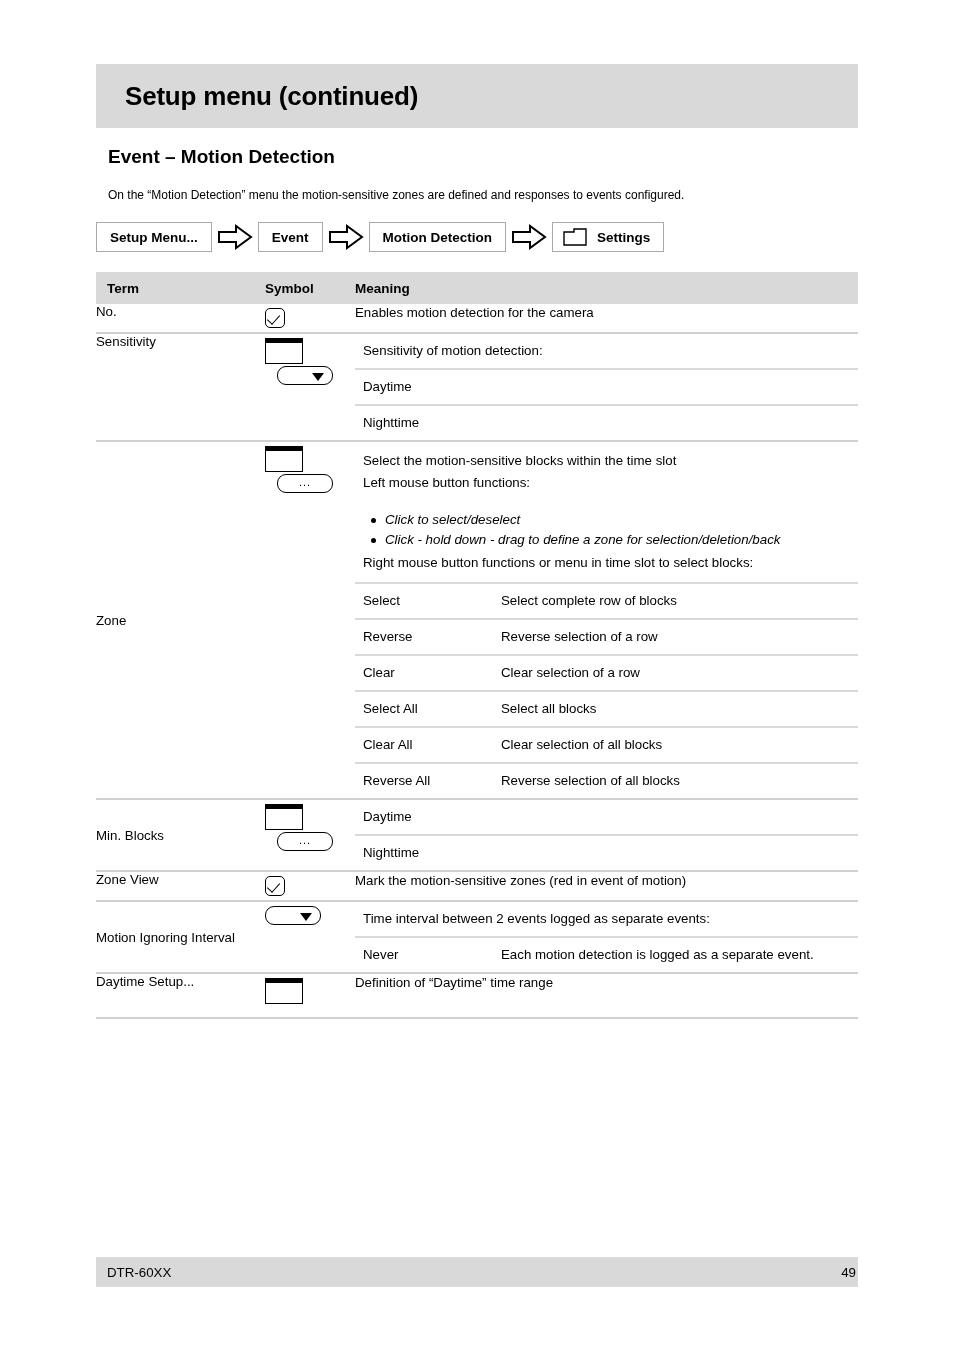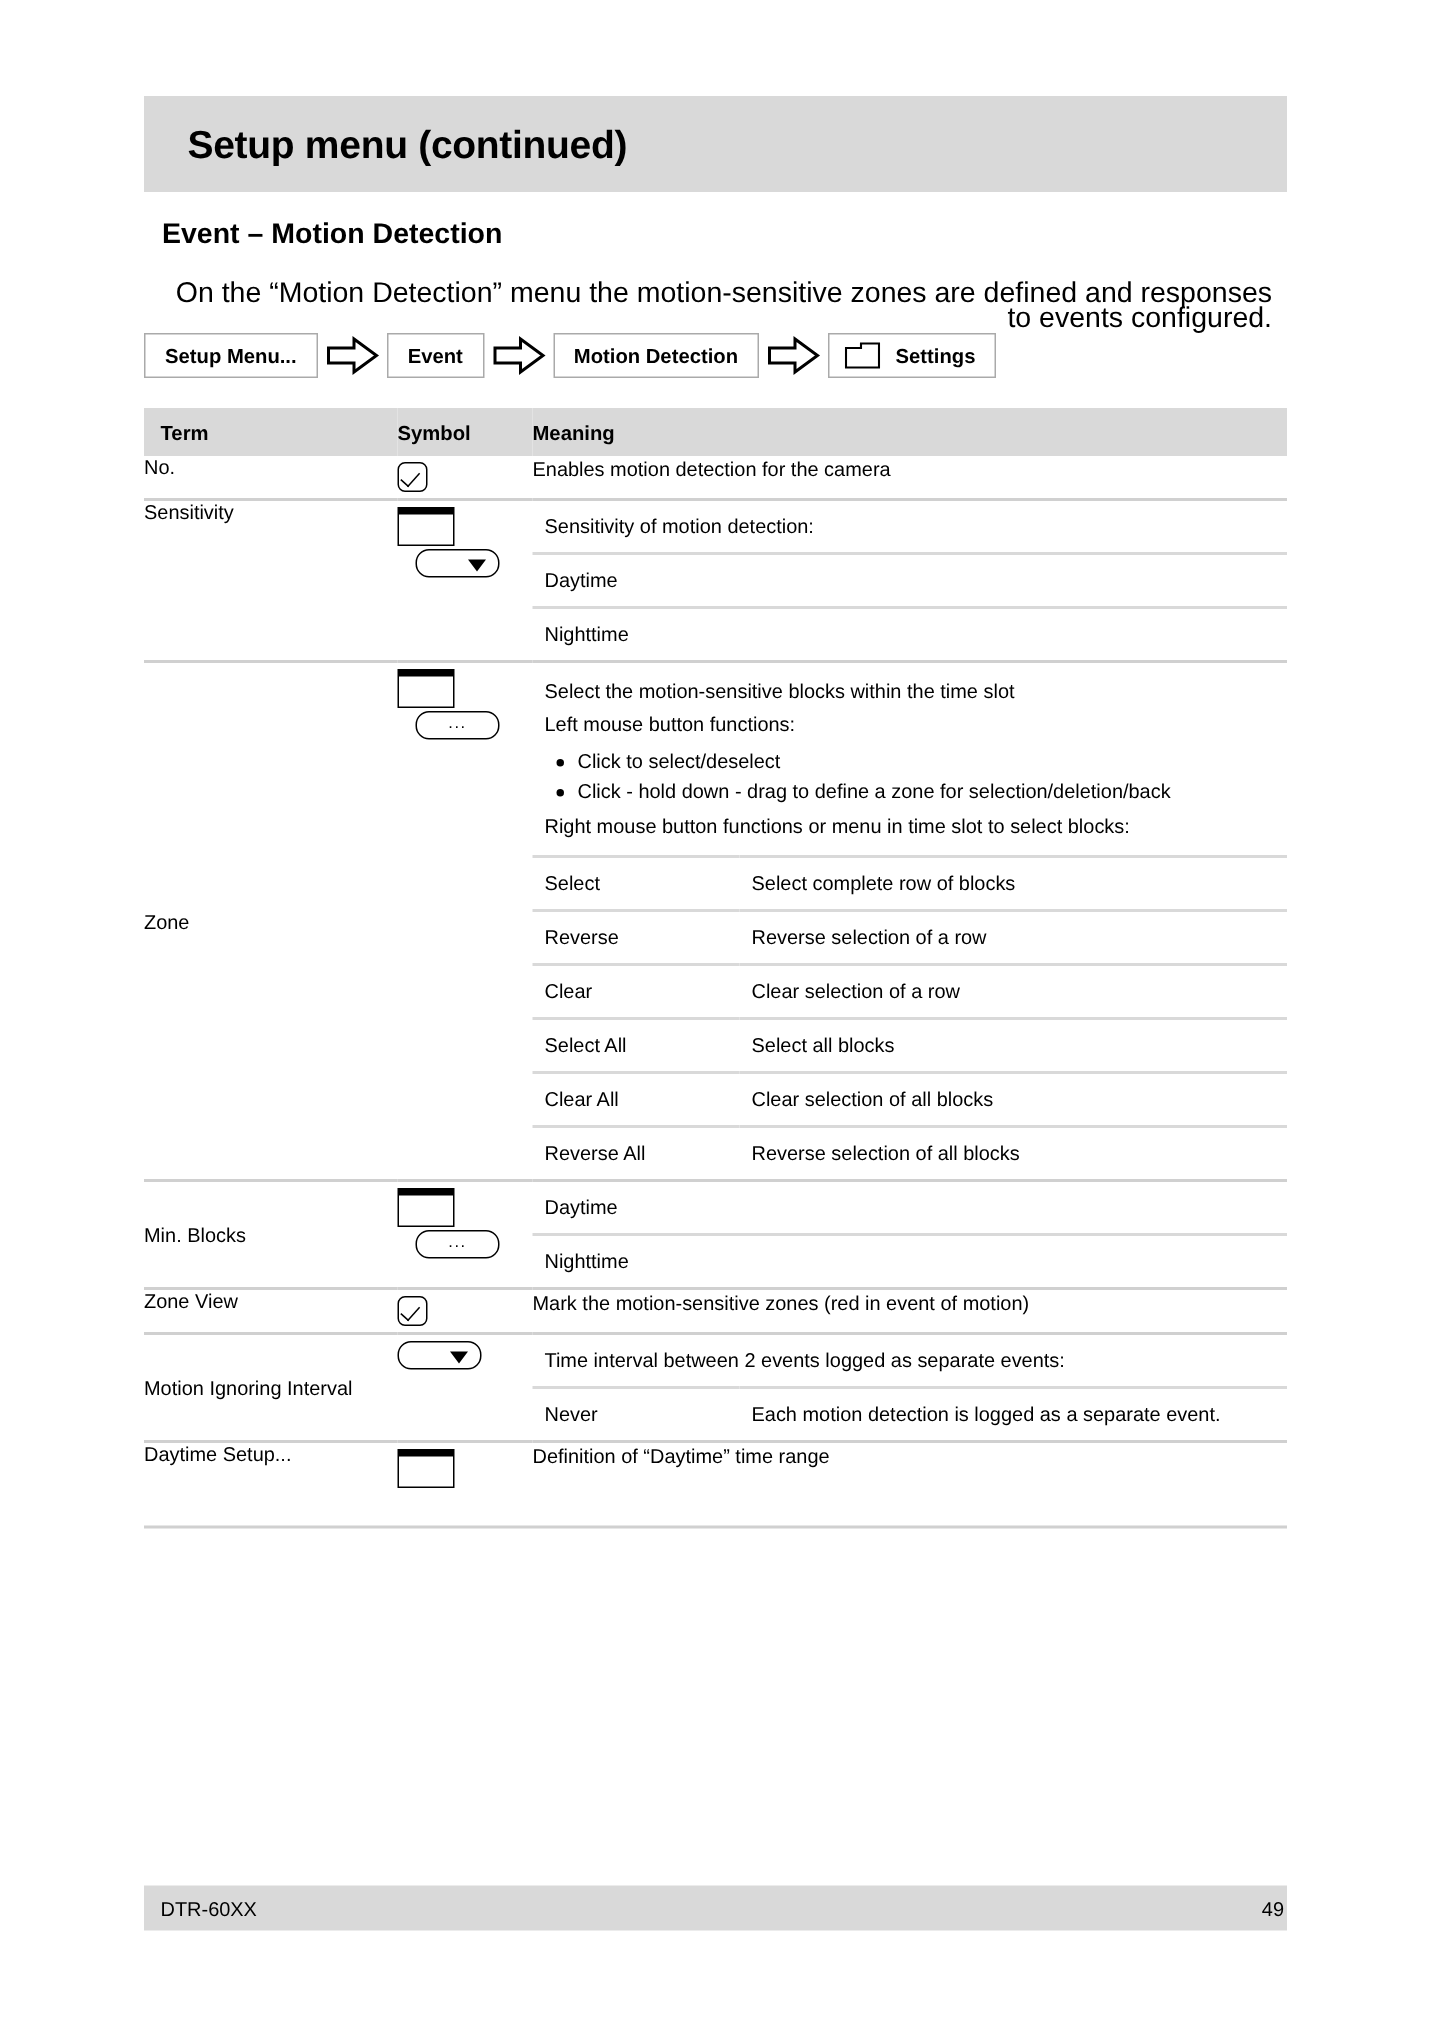--- a/index.html
+++ b/index.html
@@ -48,23 +48,22 @@
     top: 146px;
     font-size: 19px;
     font-weight: bold;
   }
 
   .intro-text {
     position: absolute;
     left: 108px;
     top: 187px;
     width: 740px;
-    font-size: 19px;
+    font-size: 12px;
     line-height: 17px;
-    text-align: right;
   }
 
   
   .breadcrumb {
     position: absolute;
     left: 96px;
     top: 222px;
     display: flex;
     align-items: center;
   }
@@ -149,23 +148,24 @@
   }
   .sub td {
     padding: 8px 0 8px 8px;
     vertical-align: top;
     line-height: 18px;
   }
   .sub tr + tr td { border-top: 2px solid #d9d9d9; }
   .sub td.k { width: 130px; }
 
   ul.blist {
-    margin: 4px 0 2px 0;
+    margin: 16px 0 2px 0;
     padding-left: 22px;
     list-style: none;
+    font-style: italic;
   }
   ul.blist li {
     position: relative;
     line-height: 20px;
   }
   ul.blist li::before {
     content: "";
     position: absolute;
     left: -14px;
     top: 8px;

